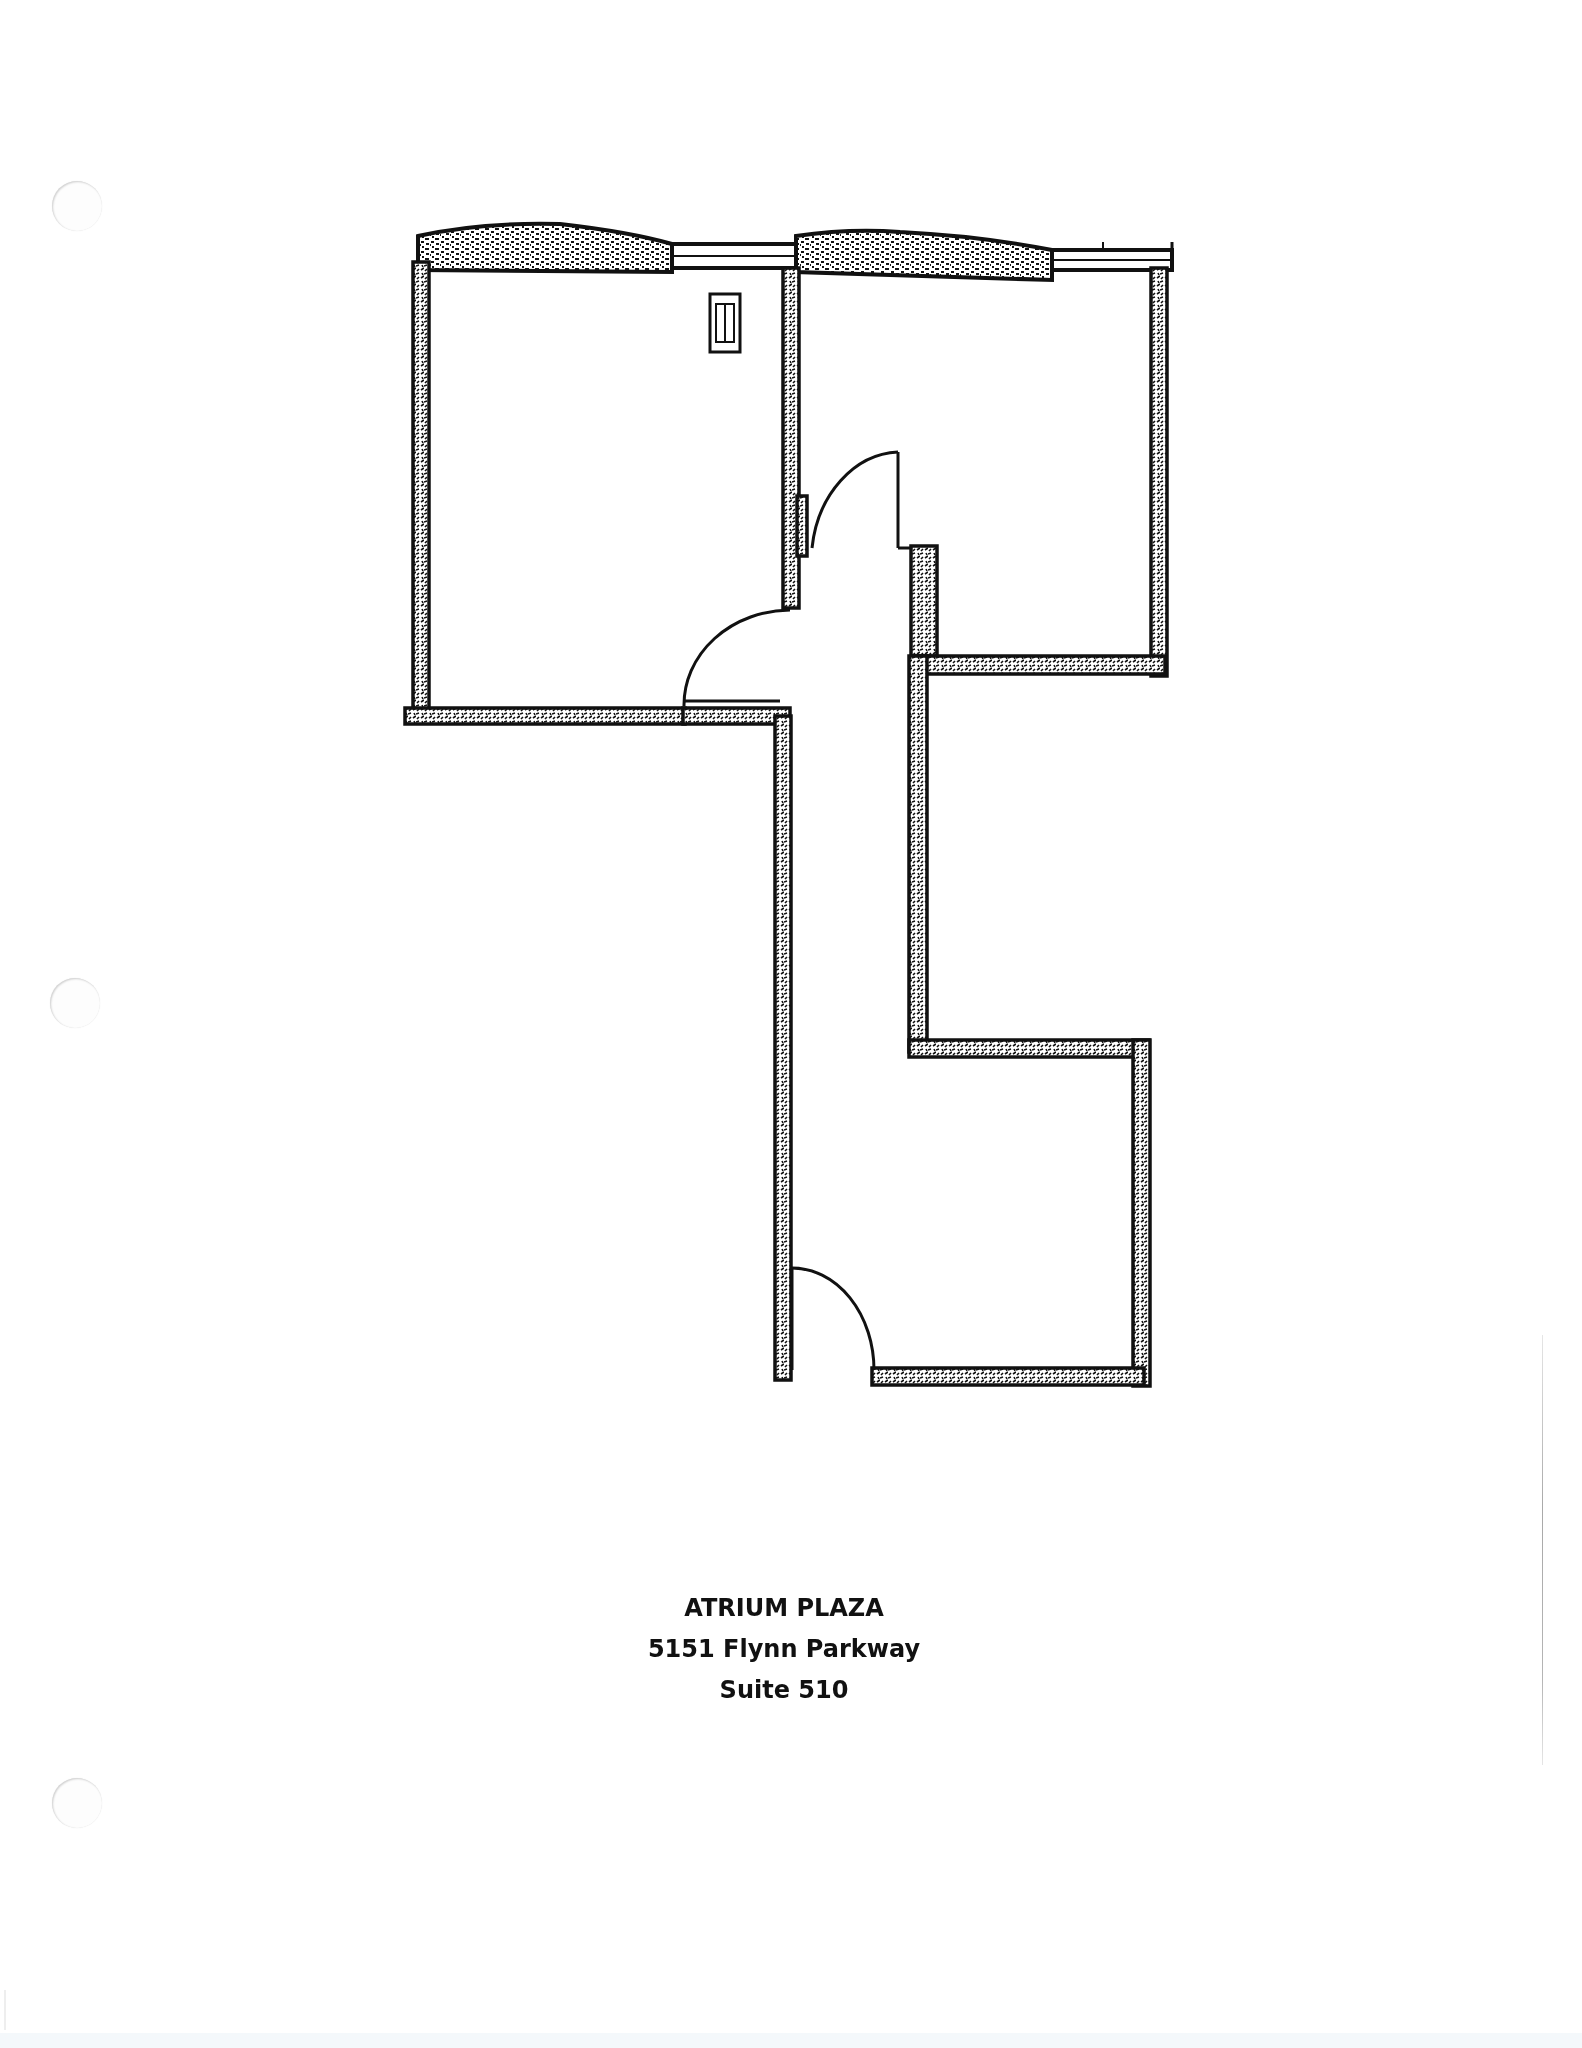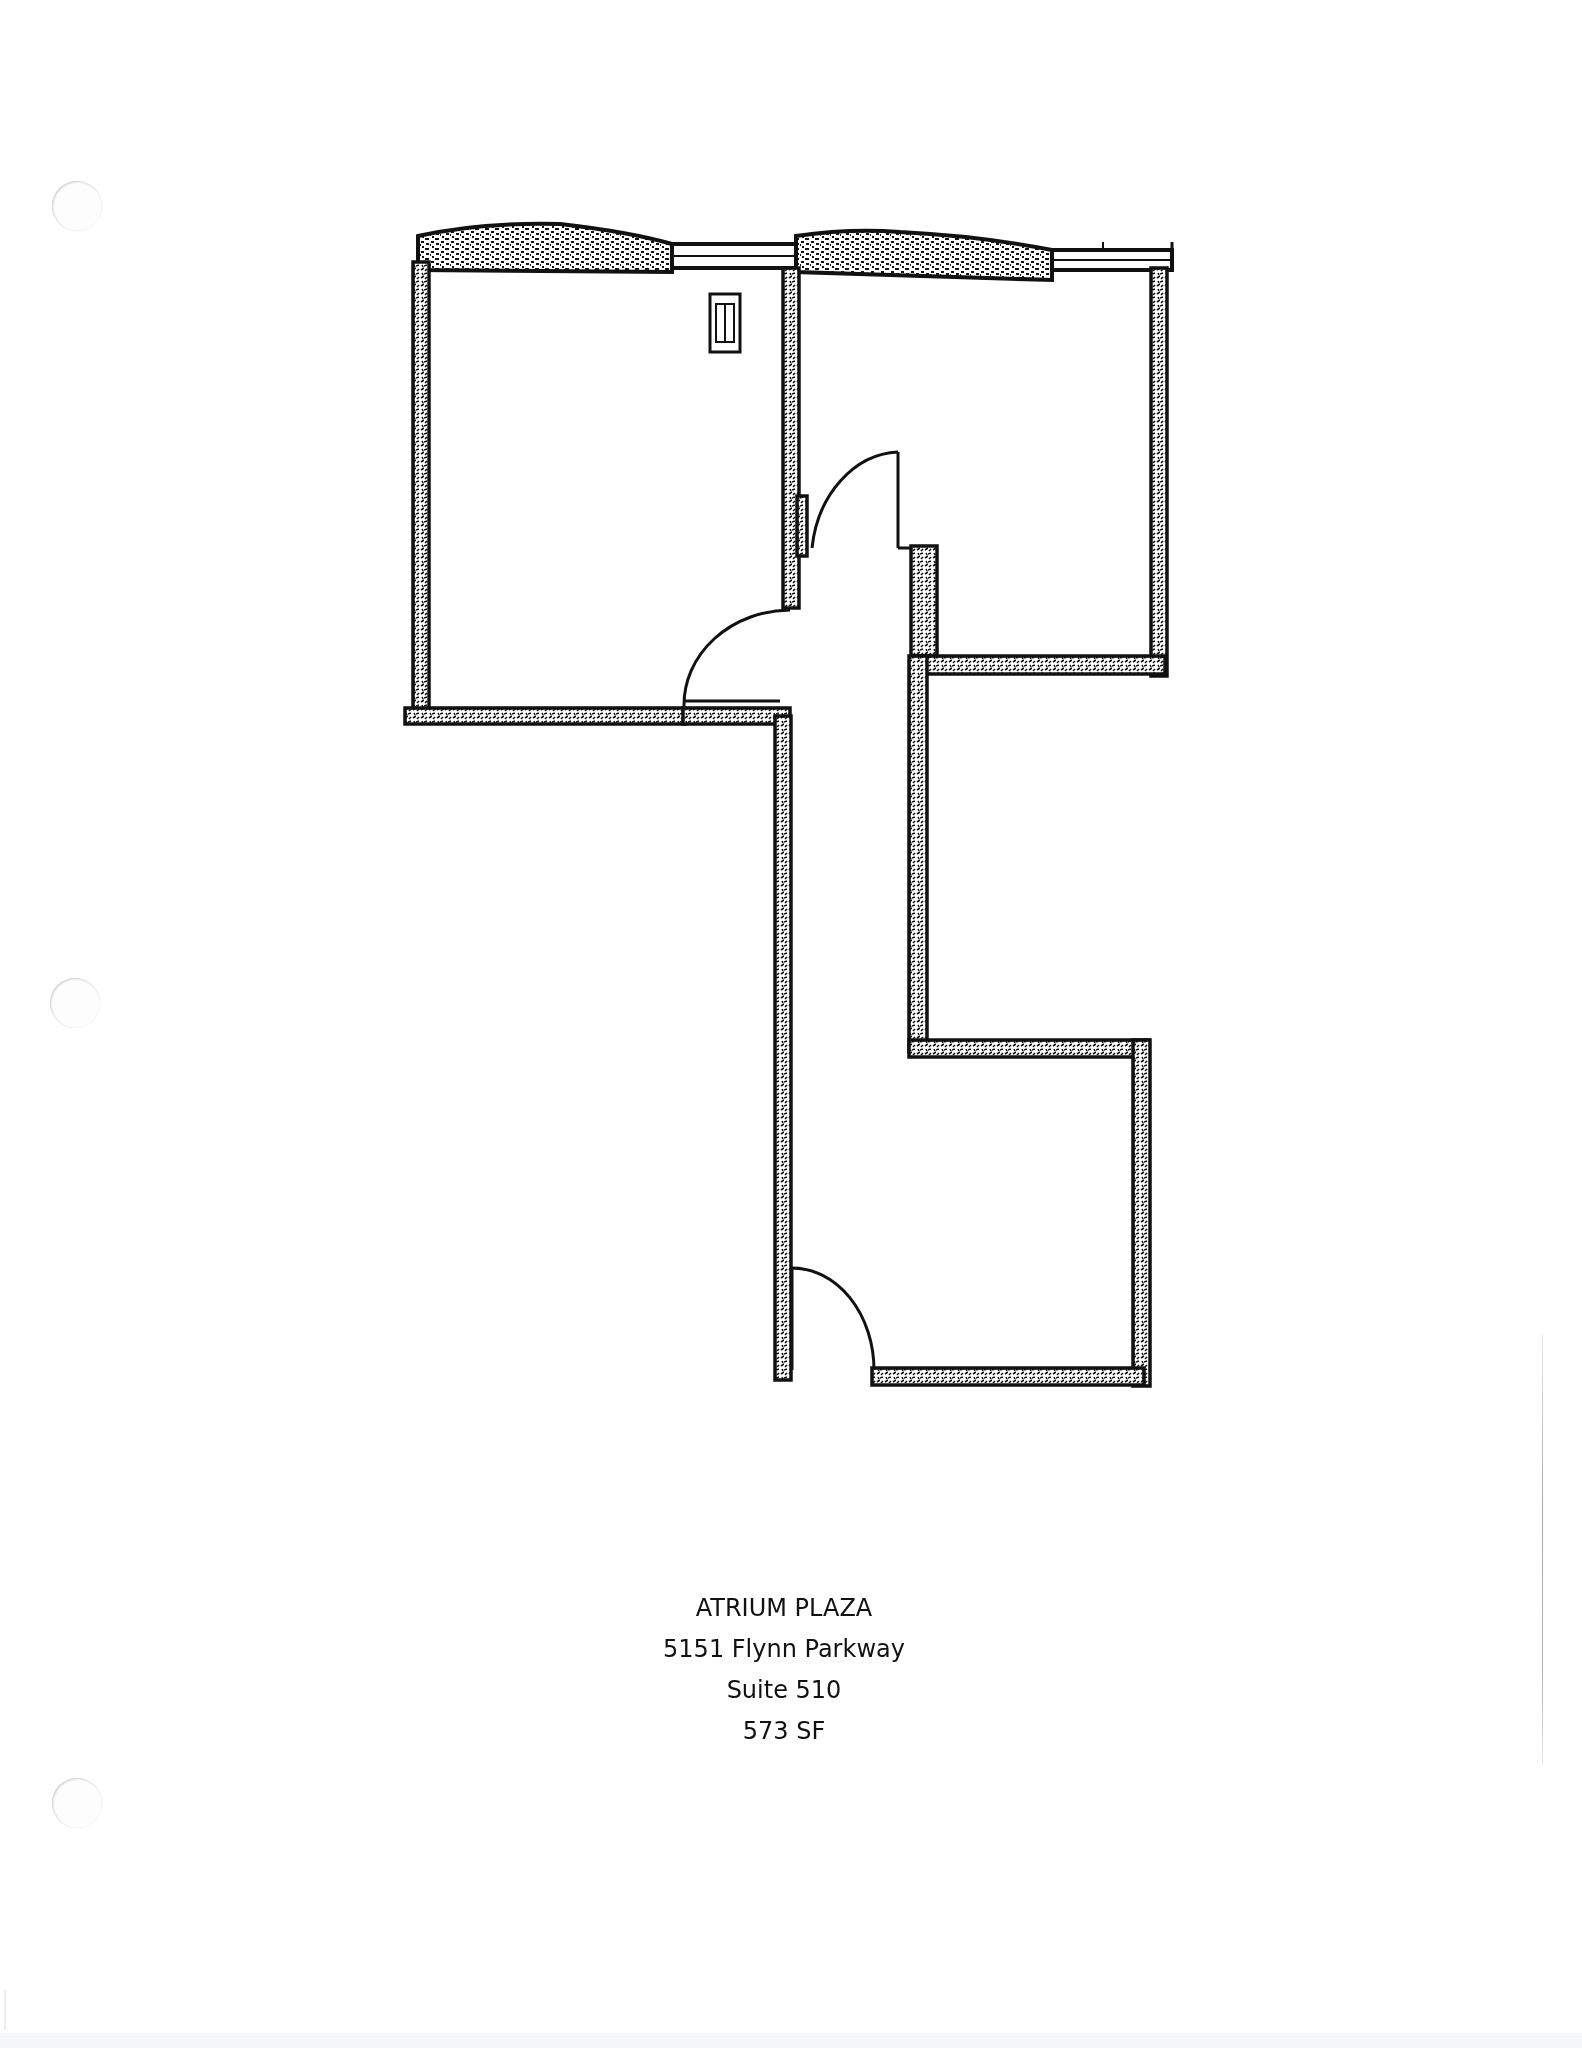--- a/index.html
+++ b/index.html
@@ -3,21 +3,21 @@
 <meta charset="utf-8">
 <style>
   html, body { margin: 0; padding: 0; background: #ffffff; }
   body { width: 1582px; height: 2048px; position: relative; overflow: hidden; font-family: "DejaVu Sans", sans-serif; }
   .page { position: absolute; left: 0; top: 0; width: 1582px; height: 2048px; background: #ffffff; }
   .punch-hole { position: absolute; width: 50px; height: 50px; border-radius: 50%; background: #fdfdfd; box-shadow: inset 1px 1px 2px rgba(0,0,0,0.18), 0 0 1px rgba(0,0,0,0.12); }
   .edge-line { position: absolute; left: 1542px; top: 1335px; width: 1px; height: 430px; background: linear-gradient(#e6e6e6, #a9a9a9 40%, #b5b5b5 80%, #e6e6e6); }
   .bottom-band { position: absolute; left: 0; top: 2033px; width: 1582px; height: 15px; background: #f4f8fb; }
   .left-edge { position: absolute; left: 4px; top: 1990px; width: 2px; height: 40px; background: #eeeeee; }
   svg.plan { position: absolute; left: 0; top: 0; }
-  .caption { position: absolute; left: 0; top: 1588px; width: 1568px; text-align: center; color: #111111; font-family: "DejaVu Sans", sans-serif; font-weight: normal; font-size: 24px; line-height: 41px; }
+  .caption { position: absolute; left: 0; top: 1588px; width: 1568px; text-align: center; color: #111111; font-family: "DejaVu Sans", sans-serif; font-weight: bold; font-size: 24px; line-height: 41px; }
   .caption div { white-space: nowrap; }
 </style>
 </head>
 <body>
 
 <div class="page">
 
   <div class="punch-hole" style="left:52px; top:181px;"></div>
   <div class="punch-hole" style="left:50px; top:978px;"></div>
   <div class="punch-hole" style="left:52px; top:1778px;"></div>
@@ -85,16 +85,15 @@
     <g fill="none" stroke="#111" stroke-width="3">
       <path d="M792 1268 A 82 102 0 0 1 874 1370"></path>
       <line x1="792" y1="1268" x2="792" y2="1370"></line>
     </g>
   </svg>
 
   <div class="caption">
     <div>ATRIUM PLAZA</div>
     <div>5151 Flynn Parkway</div>
     <div>Suite 510</div>
-    <div>573 SF</div>
   </div>
 
 </div>
 
 </body></html>

